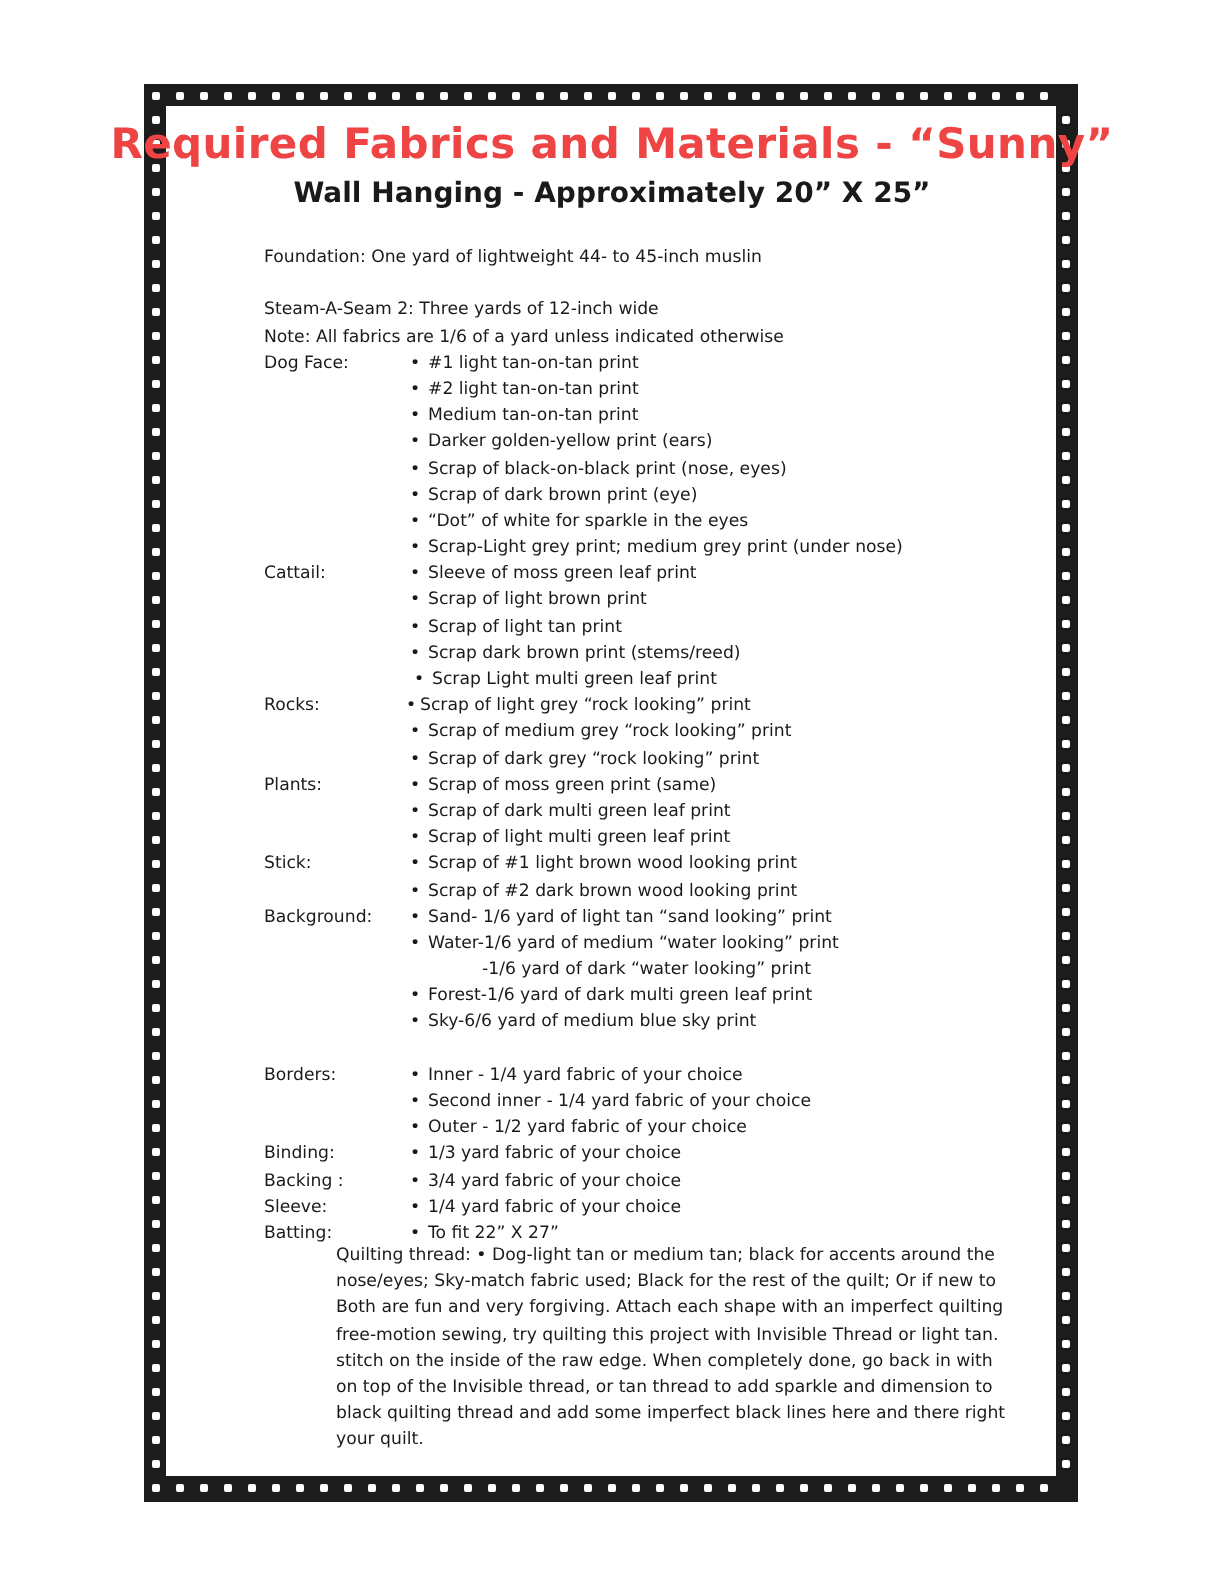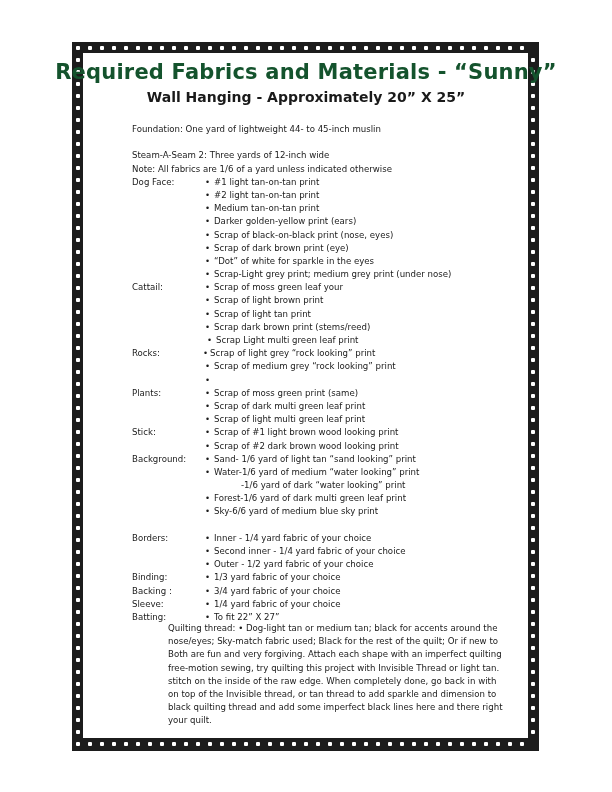--- a/index.html
+++ b/index.html
@@ -26,21 +26,21 @@
     }
 
     .title {
       position: absolute;
       left: 0; width: 612px;
       top: 60px;
       text-align: center;
       font-size: 21px;
       font-weight: bold;
       letter-spacing: 0.2px;
-      color: #14532d;
+      color: #ef4444;
     }
     .subtitle {
       position: absolute;
       left: 0; width: 612px;
       top: 89px;
       text-align: center;
       font-size: 14px;
       font-weight: bold;
       color: #1a1a1a;
     }
@@ -314,21 +314,21 @@
       <span class="item">“Dot” of white for sparkle in the eyes</span>
     </div>
   <div class="line">
       <span class="bullet">•</span>
       <span class="item">Scrap-Light grey print; medium grey print (under nose)</span>
     </div>
 
   <div class="line">
       <span class="label">Cattail:</span>
       <span class="bullet">•</span>
-      <span class="item">Scrap of moss green leaf your</span>
+      <span class="item">Sleeve of moss green leaf print</span>
     </div>
   <div class="line">
       <span class="bullet">•</span>
       <span class="item">Scrap of light brown print</span>
     </div>
   <div class="line">
       <span class="bullet">•</span>
       <span class="item">Scrap of light tan print</span>
     </div>
   <div class="line">
@@ -344,20 +344,21 @@
       <span class="label">Rocks:</span>
       <span class="bullet back">•</span>
       <span class="item back">Scrap of light grey “rock looking” print</span>
     </div>
   <div class="line">
       <span class="bullet">•</span>
       <span class="item">Scrap of medium grey “rock looking” print</span>
     </div>
   <div class="line">
       <span class="bullet">•</span>
+      <span class="item">Scrap of dark grey “rock looking” print</span>
     </div>
 
   <div class="line">
       <span class="label">Plants:</span>
       <span class="bullet">•</span>
       <span class="item">Scrap of moss green print (same)</span>
     </div>
   <div class="line">
       <span class="bullet">•</span>
       <span class="item">Scrap of dark multi green leaf print</span>

